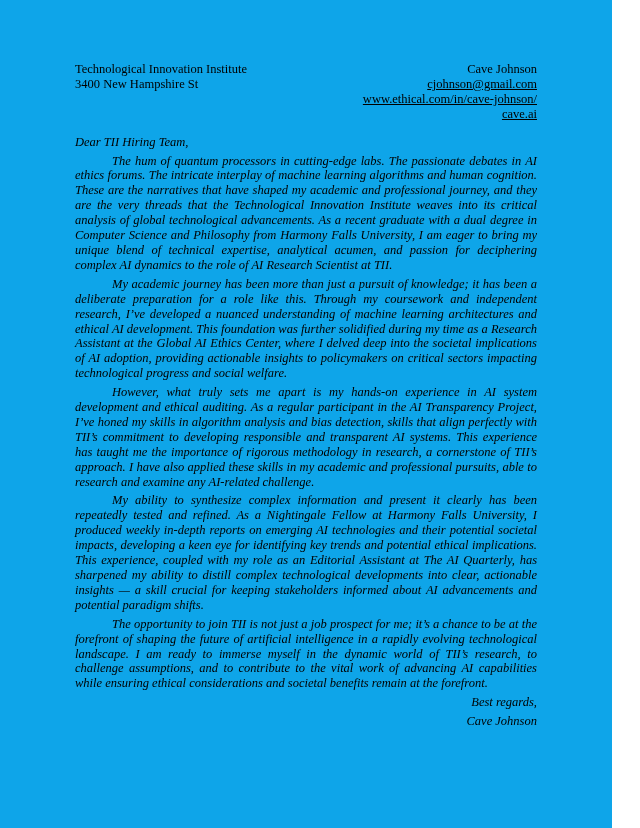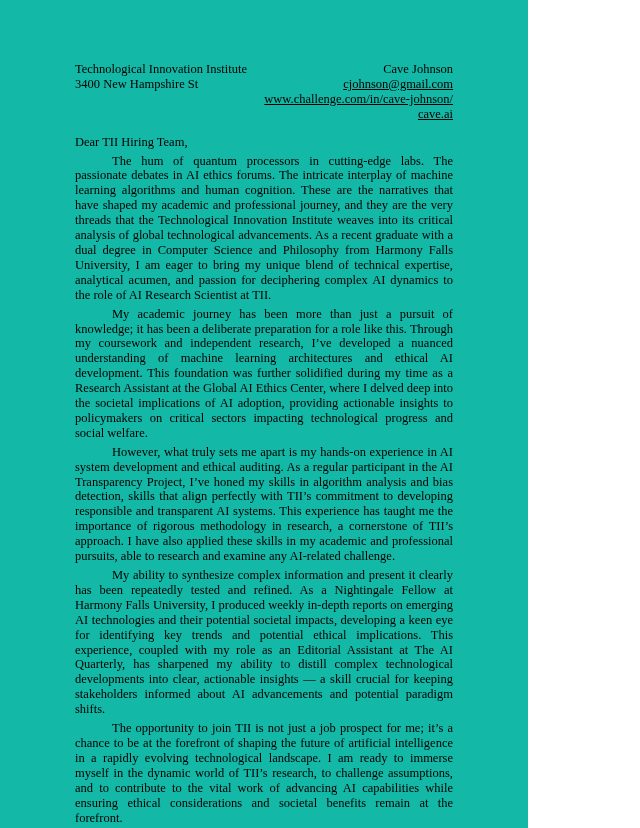--- a/index.html
+++ b/index.html
@@ -2,25 +2,25 @@
 <html><head>
 <meta charset="utf-8">
 <style>
   html, body {
     margin: 0;
     padding: 0;
     background: #ffffff;
   }
   .page {
     position: relative;
-    width: 528px;
+    width: 612px;
     height: 828px;
     box-sizing: border-box;
     padding: 62px 75px 40px 75px;
-    background: #14b8a6;
+    background: #0ea5e9;
     color: #000000;
     font-family: "Liberation Serif", serif;
     font-size: 12.5px;
     line-height: 14.9px;
     overflow: hidden;
   }
   .header {
     display: flex;
     justify-content: space-between;
     align-items: flex-start;
@@ -34,20 +34,21 @@
   .addr-line {
     white-space: nowrap;
   }
   .sender a {
     display: block;
     color: #000000;
     cursor: pointer;
   }
   p {
     margin: 0 0 4px 0;
+    font-style: italic;
   }
   .salutation {
     margin-top: 13px;
   }
   .body-para {
     text-align: justify;
     text-indent: 37px;
   }
   .valediction, .signature {
     text-align: right;
@@ -59,21 +60,21 @@
 <div class="page">
 
   <div class="header">
     <div class="recipient">
       <div class="addr-line">Technological Innovation Institute</div>
       <div class="addr-line">3400 New Hampshire St</div>
     </div>
     <div class="sender">
       <div class="addr-line">Cave Johnson</div>
       <a href="#">cjohnson@gmail.com</a>
-      <a href="#">www.challenge.com/in/cave-johnson/</a>
+      <a href="#">www.ethical.com/in/cave-johnson/</a>
       <a href="#">cave.ai</a>
     </div>
   </div>
 
   <p class="salutation">Dear TII Hiring Team,</p>
 
   <p class="body-para">The hum of quantum processors in cutting-edge labs. The passionate debates in AI ethics forums. The intricate interplay of machine learning algorithms and human cognition. These are the narratives that have shaped my academic and professional journey, and they are the very threads that the Technological Innovation Institute weaves into its critical analysis of global technological advancements. As a recent graduate with a dual degree in Computer Science and Philosophy from Harmony Falls University, I am eager to bring my unique blend of technical expertise, analytical acumen, and passion for deciphering complex AI dynamics to the role of AI Research Scientist at TII.</p>
   <p class="body-para">My academic journey has been more than just a pursuit of knowledge; it has been a deliberate preparation for a role like this. Through my coursework and independent research, I’ve developed a nuanced understanding of machine learning architectures and ethical AI development. This foundation was further solidified during my time as a Research Assistant at the Global AI Ethics Center, where I delved deep into the societal implications of AI adoption, providing actionable insights to policymakers on critical sectors impacting technological progress and social welfare.</p>
   <p class="body-para">However, what truly sets me apart is my hands-on experience in AI system development and ethical auditing. As a regular participant in the AI Transparency Project, I’ve honed my skills in algorithm analysis and bias detection, skills that align perfectly with TII’s commitment to developing responsible and transparent AI systems. This experience has taught me the importance of rigorous methodology in research, a cornerstone of TII’s approach. I have also applied these skills in my academic and professional pursuits, able to research and examine any AI-related challenge.</p>
   <p class="body-para">My ability to synthesize complex information and present it clearly has been repeatedly tested and refined. As a Nightingale Fellow at Harmony Falls University, I produced weekly in-depth reports on emerging AI technologies and their potential societal impacts, developing a keen eye for identifying key trends and potential ethical implications. This experience, coupled with my role as an Editorial Assistant at The AI Quarterly, has sharpened my ability to distill complex technological developments into clear, actionable insights — a skill crucial for keeping stakeholders informed about AI advancements and potential paradigm shifts.</p>

